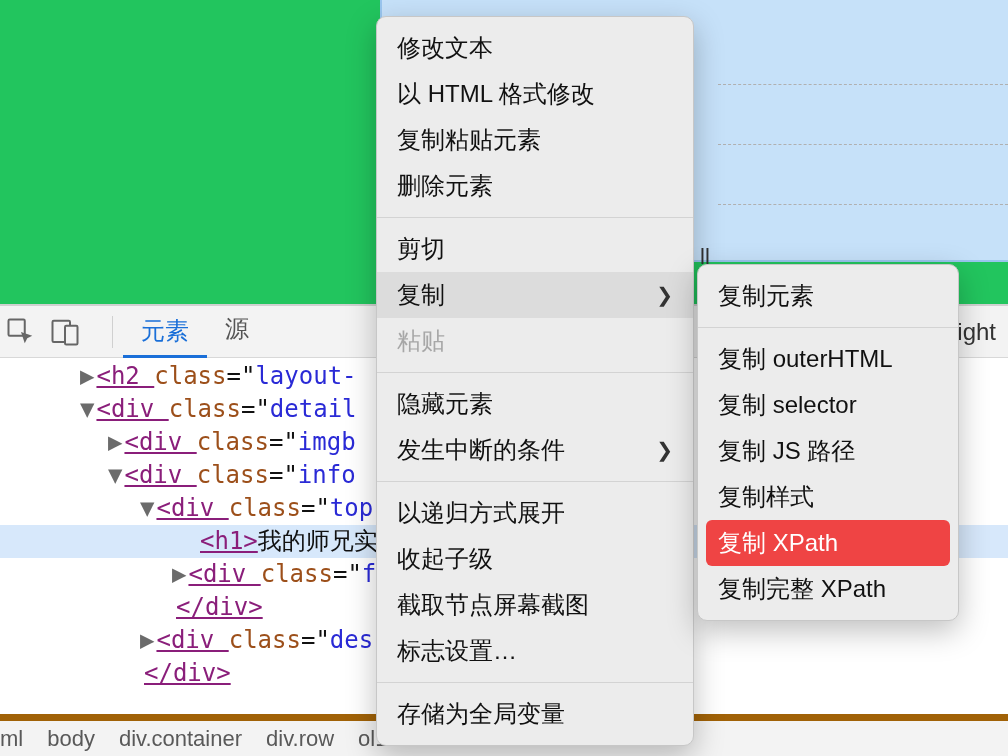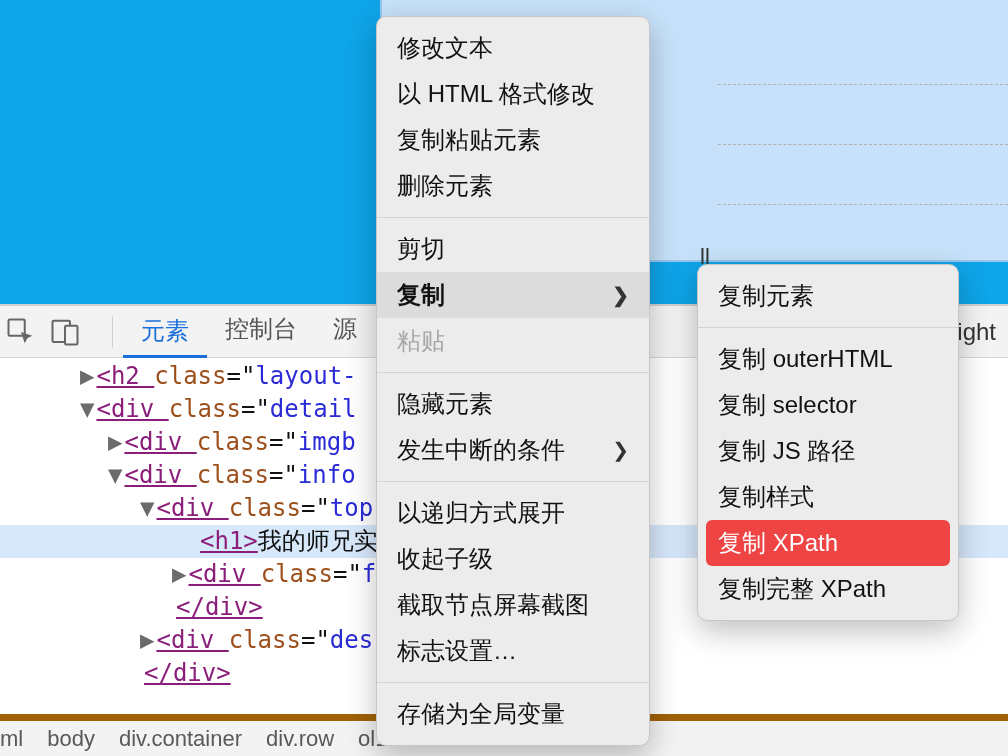--- a/index.html
+++ b/index.html
@@ -10,21 +10,21 @@
     height: 756px;
     overflow: hidden;
     position: relative;
   }
 
   
   .page-area {
     position: absolute;
     left: 0; top: 0; right: 0;
     height: 308px;
-    background: #0ea5e9;
+    background: #22c55e;
   }
   .page-highlight {
     position: absolute;
     left: 380px;
     right: 0;
     top: 0;
     height: 262px;
     background: #c6e1f9;
     border: 2px solid #99c5ee;
     border-right: none;
@@ -166,21 +166,20 @@
     cursor: default;
     color: #111;
   }
   .menu-item .chev {
     margin-left: auto;
     font-size: 20px;
     color: #333;
   }
   .menu-item.hover {
     background: #dcdcdc;
-    font-weight: bold;
   }
   .menu-item.selected {
     background: #ef4444;
     color: #fff;
     border-radius: 6px;
     margin: 0 8px;
     padding: 7px 12px;
   }
   .menu-item.disabled {
     color: #a7a7a7;
@@ -188,21 +187,21 @@
   }
   .menu-sep {
     height: 1px;
     background: #d3d3d3;
     margin: 8px 0;
   }
 
   .menu1 {
     left: 376px;
     top: 16px;
-    width: 274px;
+    width: 318px;
   }
   .menu2 {
     left: 697px;
     top: 264px;
     width: 262px;
   }
 
   .indent0 { padding-left: 80px; }
   .indent1 { padding-left: 108px; }
   .indent2 { padding-left: 140px; }
@@ -232,21 +231,20 @@
     </svg>
   </span>
   <span class="tabs-icon device-icon">
     <svg viewBox="0 0 24 24" fill="none" stroke="#666" stroke-width="1.6">
       <rect x="2" y="3" width="14" height="17" rx="1"></rect>
       <rect x="12" y="7" width="10" height="15" rx="1" fill="#f3f3f3"></rect>
     </svg>
   </span>
   <div class="sep"></div>
   <div class="tab active">元素</div>
-  <div class="tab">控制台</div>
   <div class="tab">源</div>
   <div class="right-label">Light</div>
 </div>
 
 <div class="dom-tree">
   <div class="dom-line indent0">
     <span class="arrow">▶</span><span class="tag">&lt;h2 </span><span class="attr-name">class</span><span class="attr-eq">=</span><span class="attr-eq">"</span><span class="attr-val">layout-</span>
   </div>
   <div class="dom-line indent0">
     <span class="arrow">▼</span><span class="tag">&lt;div </span><span class="attr-name">class</span><span class="attr-eq">=</span><span class="attr-eq">"</span><span class="attr-val">detail</span>

